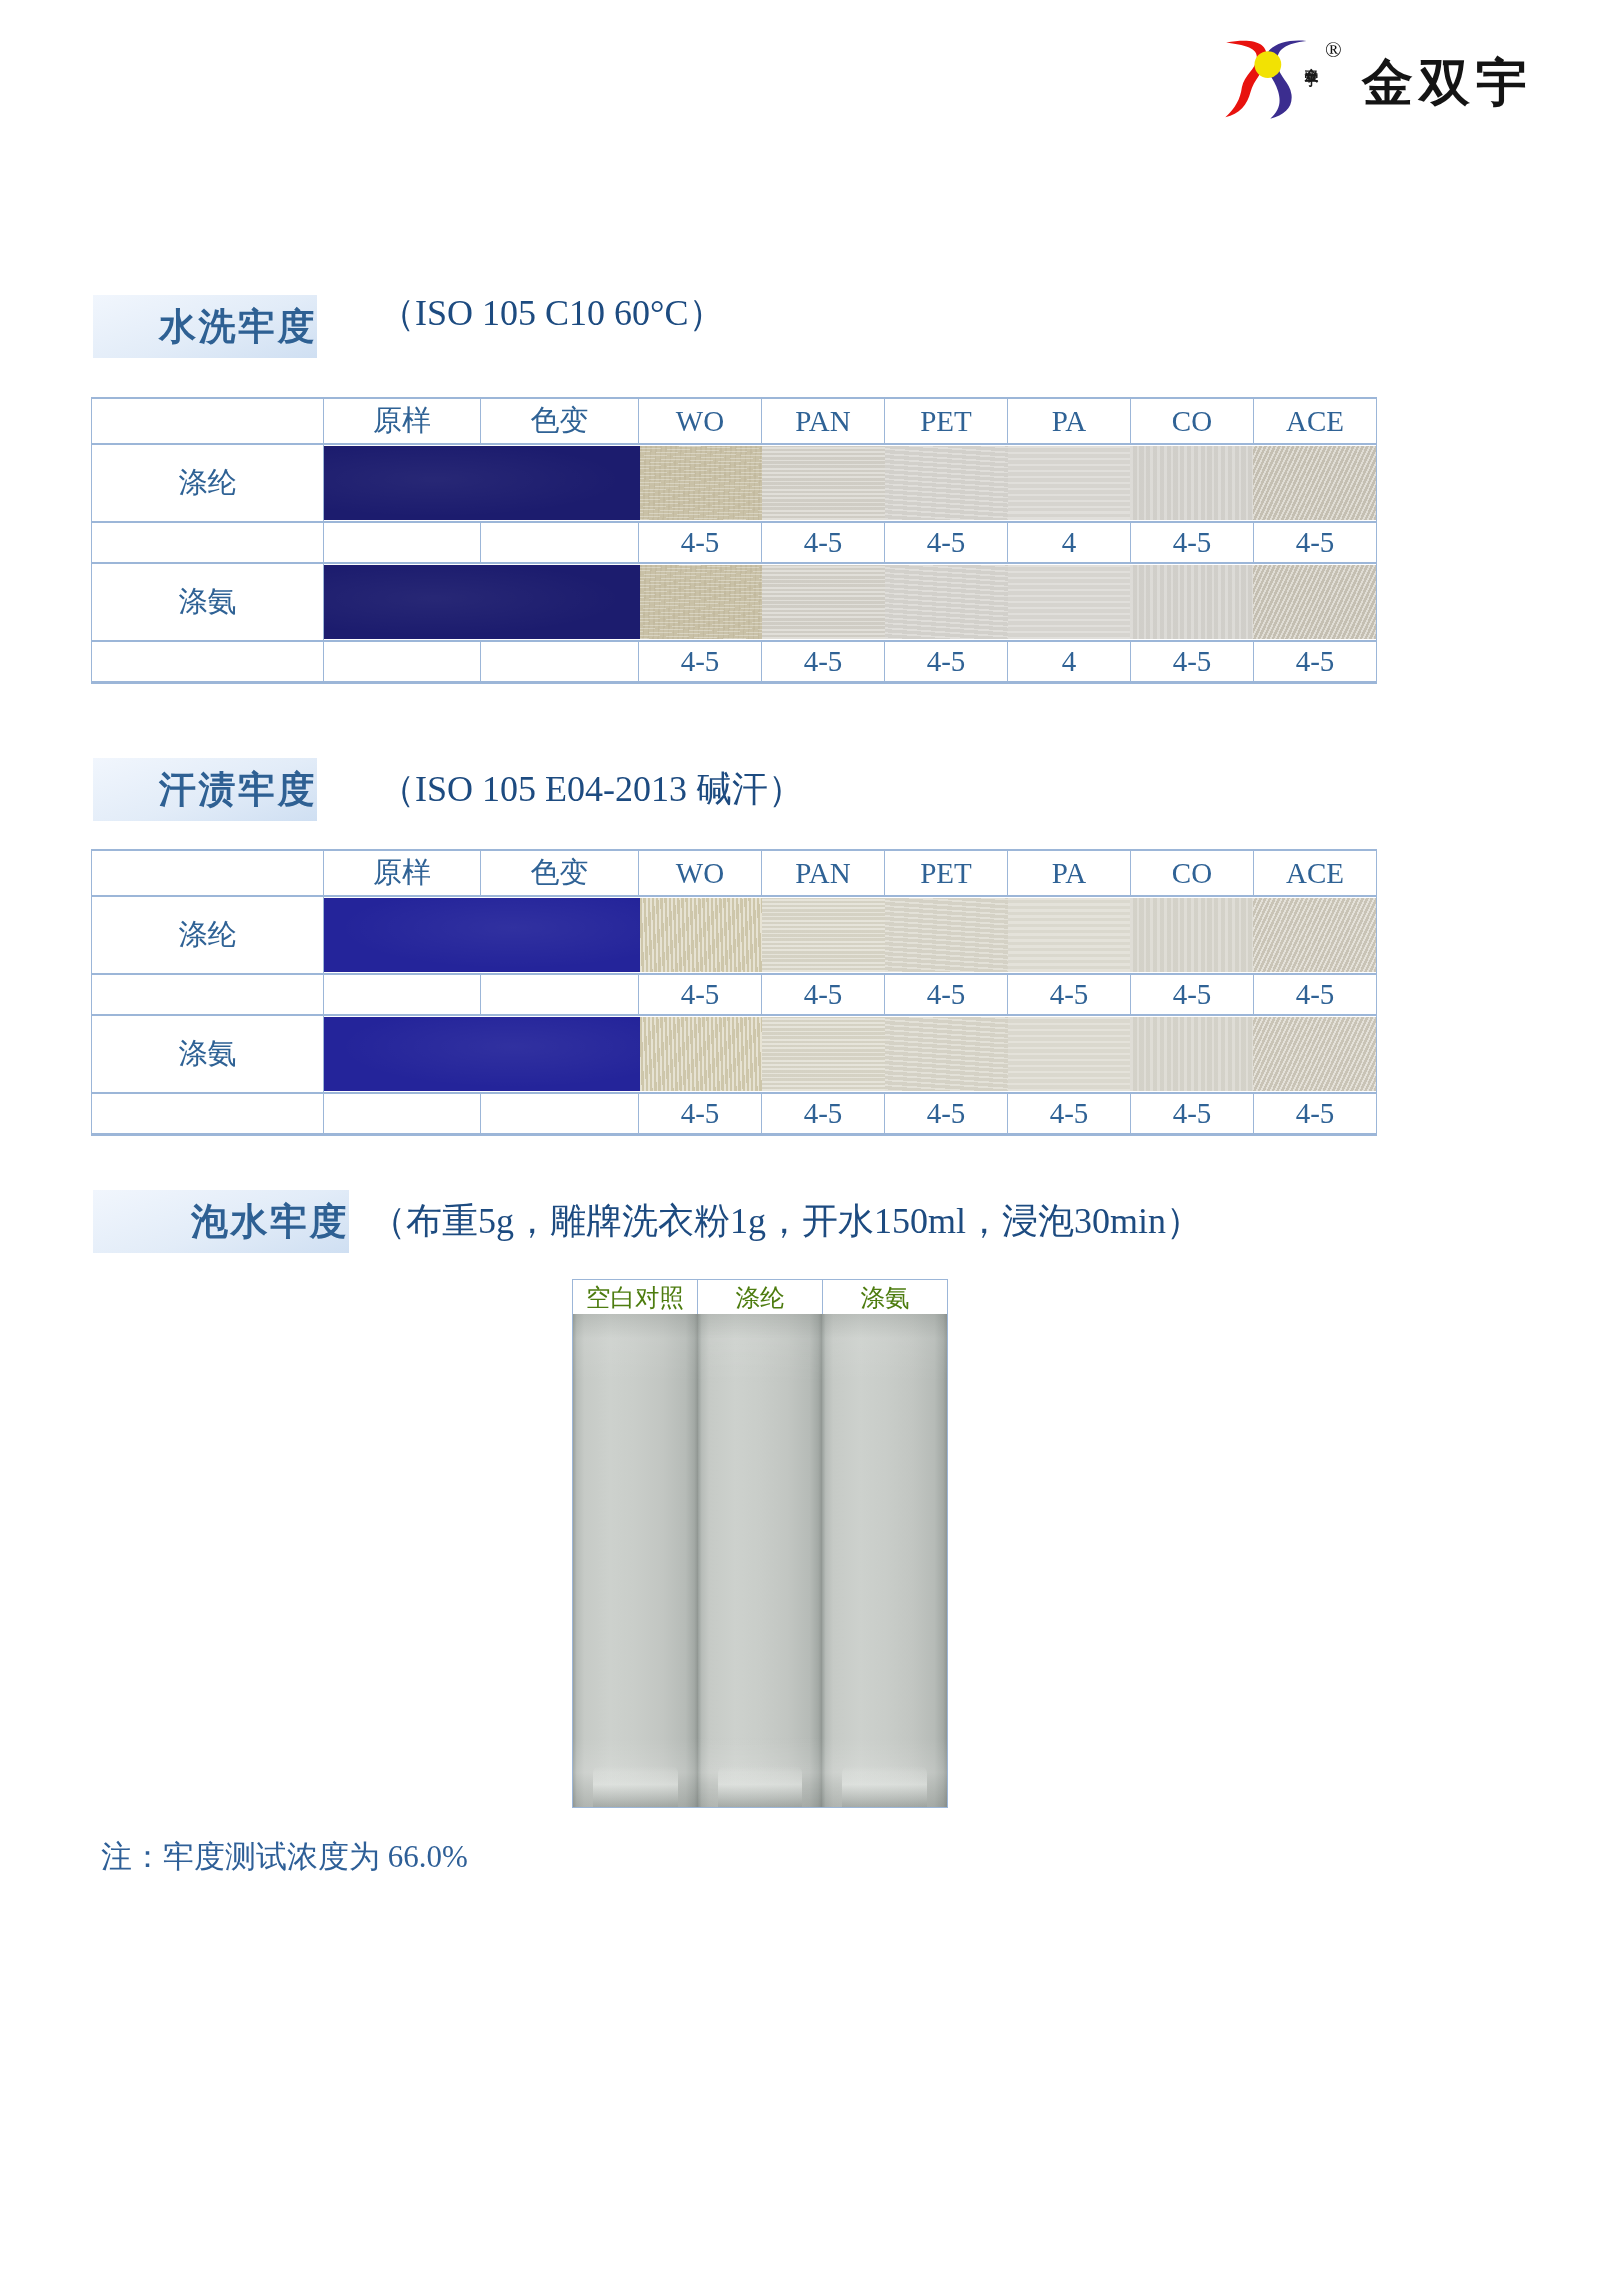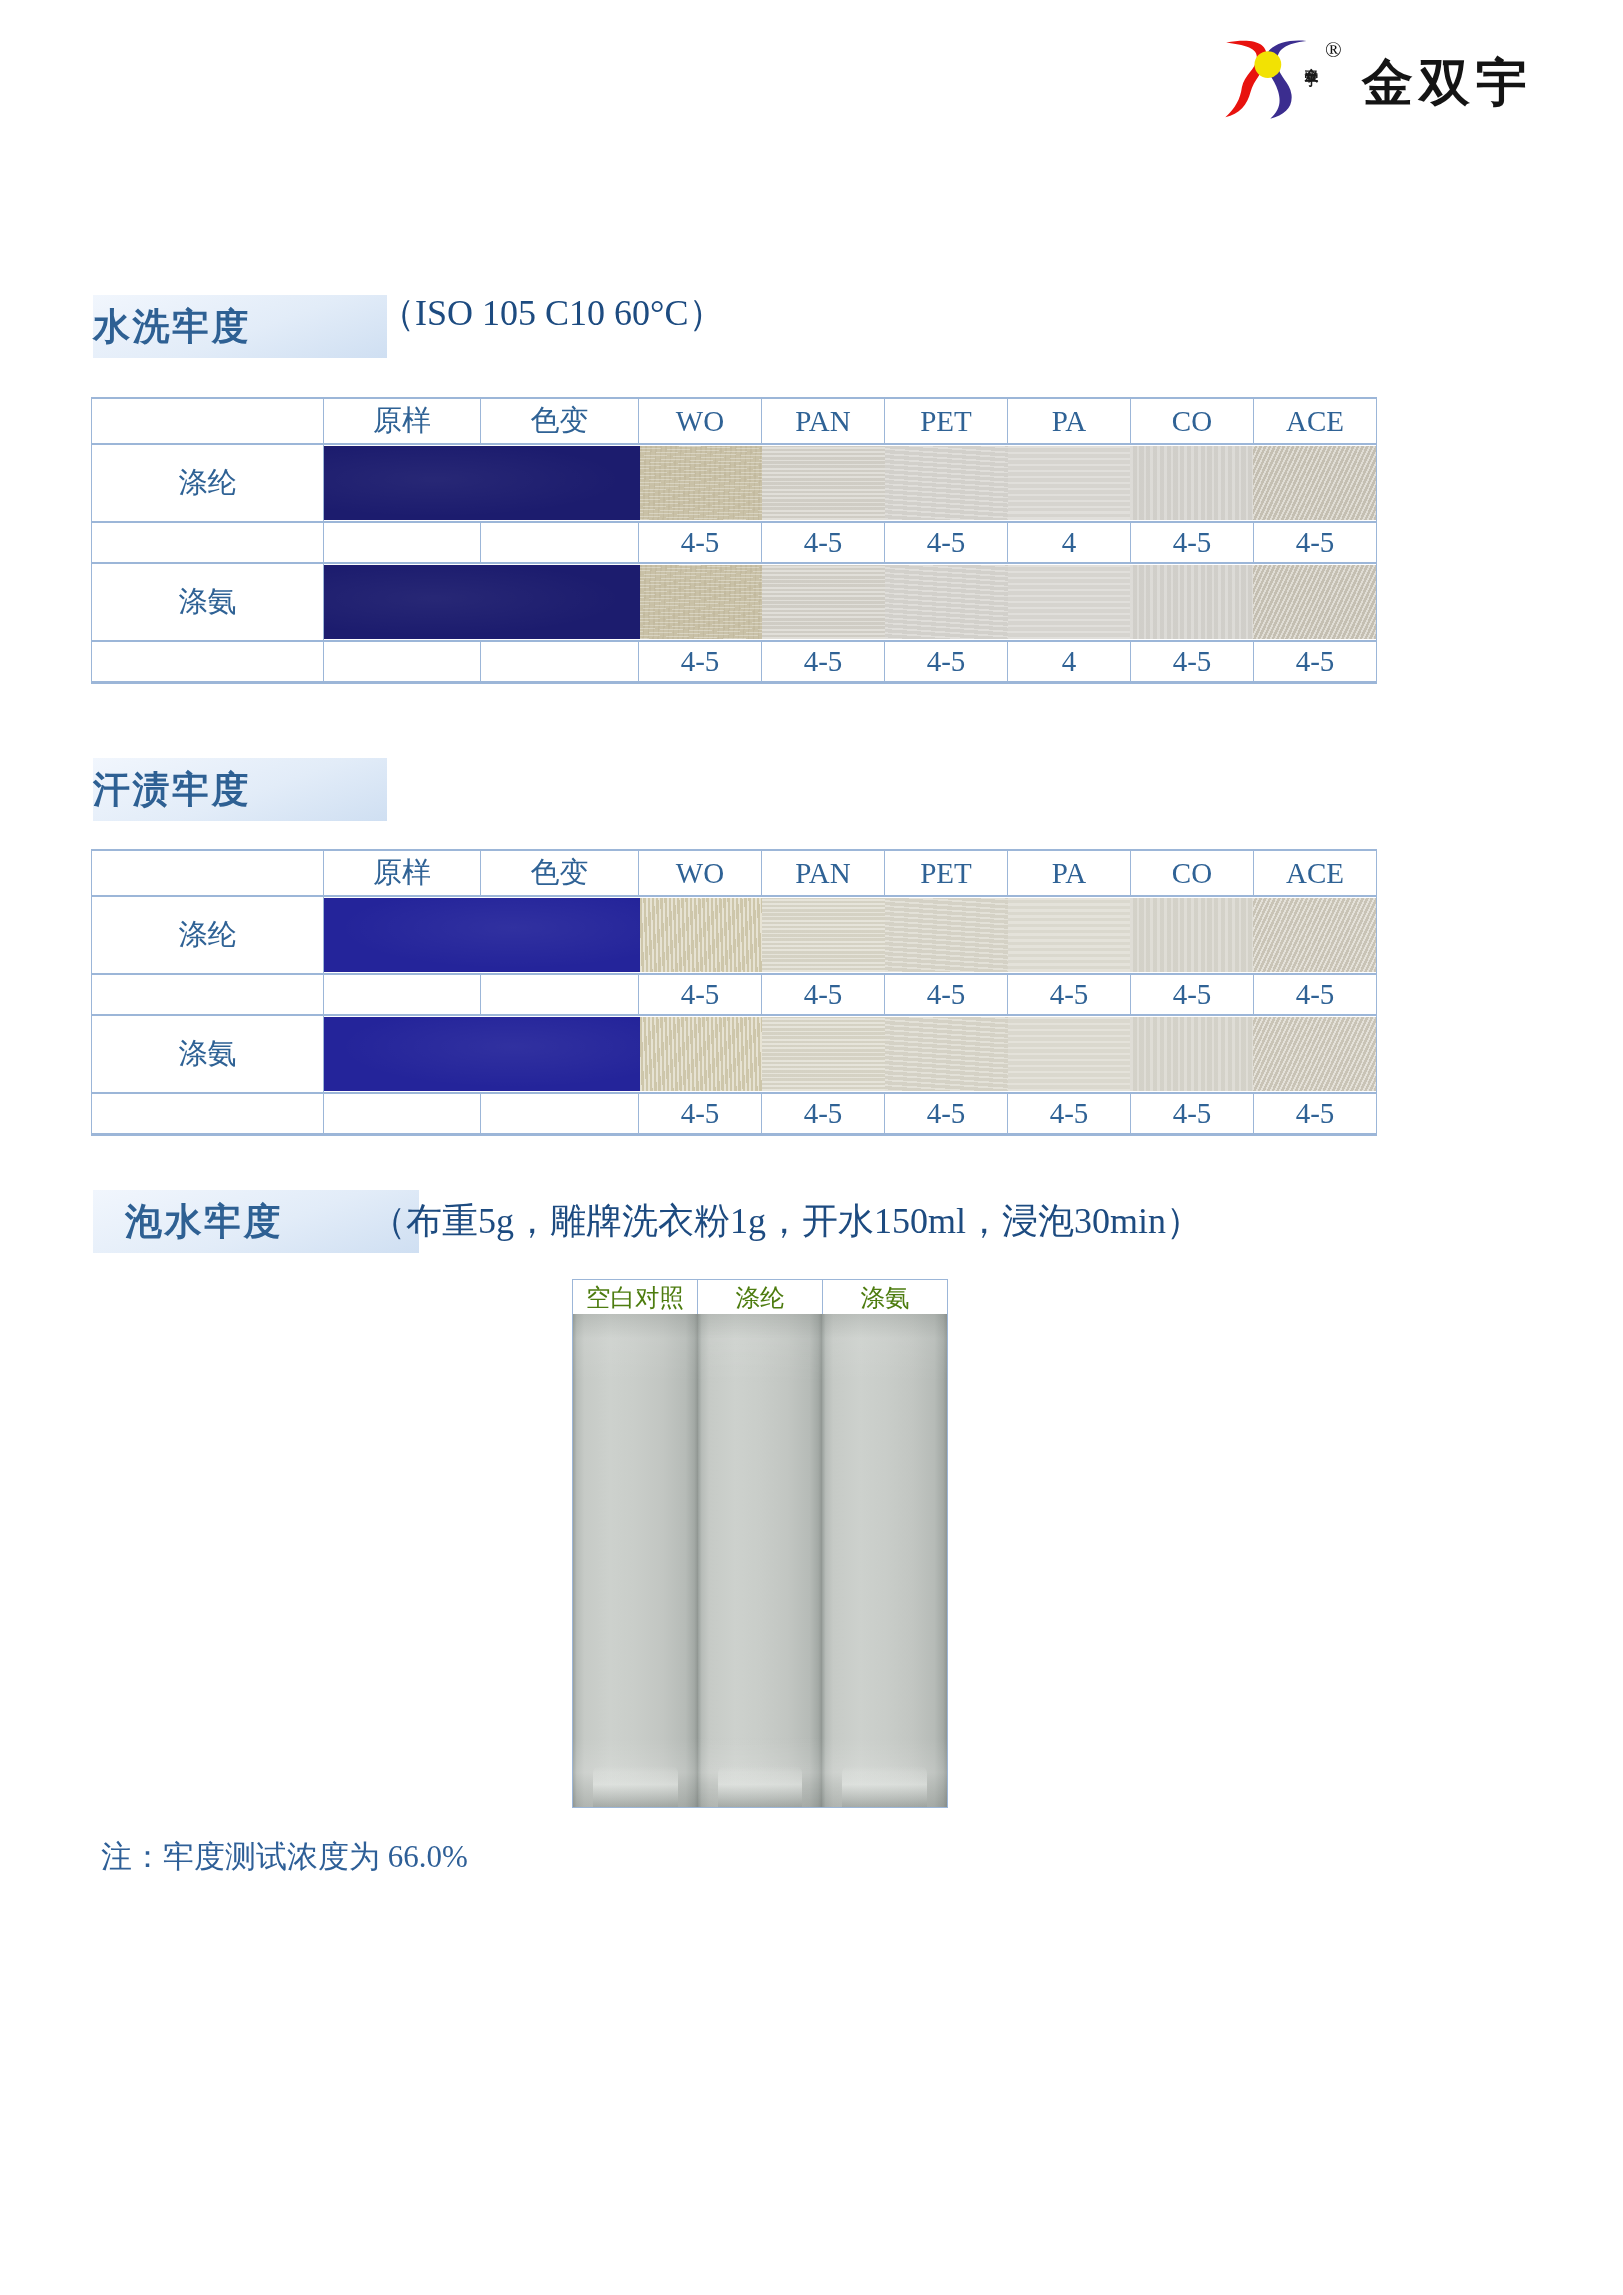--- a/index.html
+++ b/index.html
@@ -11,23 +11,23 @@
   .brand .mark{position:absolute;left:0;top:5px;width:95px;height:85px;}
   .brand .vtext{position:absolute;left:84px;top:25px;writing-mode:vertical-rl;
         font-family:"Liberation Sans",sans-serif;font-weight:bold;font-size:13.5px;
         letter-spacing:2.5px;color:#1a1a1a;}
   .brand .reg{position:absolute;left:107px;top:5px;font-size:22px;color:#111;
         font-family:"Liberation Serif",serif;}
   .brand .big{position:absolute;left:144px;top:17px;font-family:"Liberation Sans",sans-serif;
         font-weight:bold;font-size:51px;letter-spacing:6px;color:#141414;white-space:nowrap;}
 
   
-  .sec-box{position:absolute;left:93px;width:294px;height:63px;
+  .sec-box{position:absolute;left:93px;width:224px;height:63px;
         background:linear-gradient(160deg,#f1f6fd 0%,#e2ecf8 55%,#cfdff2 100%);
-        display:flex;align-items:center;justify-content:flex-start;}
+        display:flex;align-items:center;justify-content:flex-end;}
   .sec-box span{font-family:"Liberation Sans",sans-serif;font-weight:bold;
         font-size:37px;color:#2e6093;letter-spacing:2.5px;}
   .sec-sub{position:absolute;left:379px;height:63px;display:flex;align-items:center;
         font-size:36px;color:#1d4b80;white-space:nowrap;}
 
   
   .ftab-wrap{position:absolute;left:91px;width:1283px;}
   table.ftab{border-collapse:collapse;table-layout:fixed;width:1283px;}
   table.ftab td{border:1.7px solid #9cb6d8;padding:0;text-align:center;vertical-align:middle;
         font-size:29px;color:#2f6295;}
@@ -192,20 +192,21 @@
         <td>4-5</td>
         <td>4-5</td>
       </tr>
     </tbody>
       </table>
   </div>
 
   <div class="sec-box" style="top:758px;">
     <span>汗渍牢度</span>
   </div>
+  <div class="sec-sub" style="top:758px;">（ISO 105 E04-2013 碱汗）</div>
 
   <div class="ftab-wrap" style="top:849px;">
     <table class="ftab t2">
       <colgroup>
         <col style="width:232px">
           <col style="width:157px">
           <col style="width:158px">
         <col style="width:123px">
           <col style="width:123px">
           <col style="width:123px">

